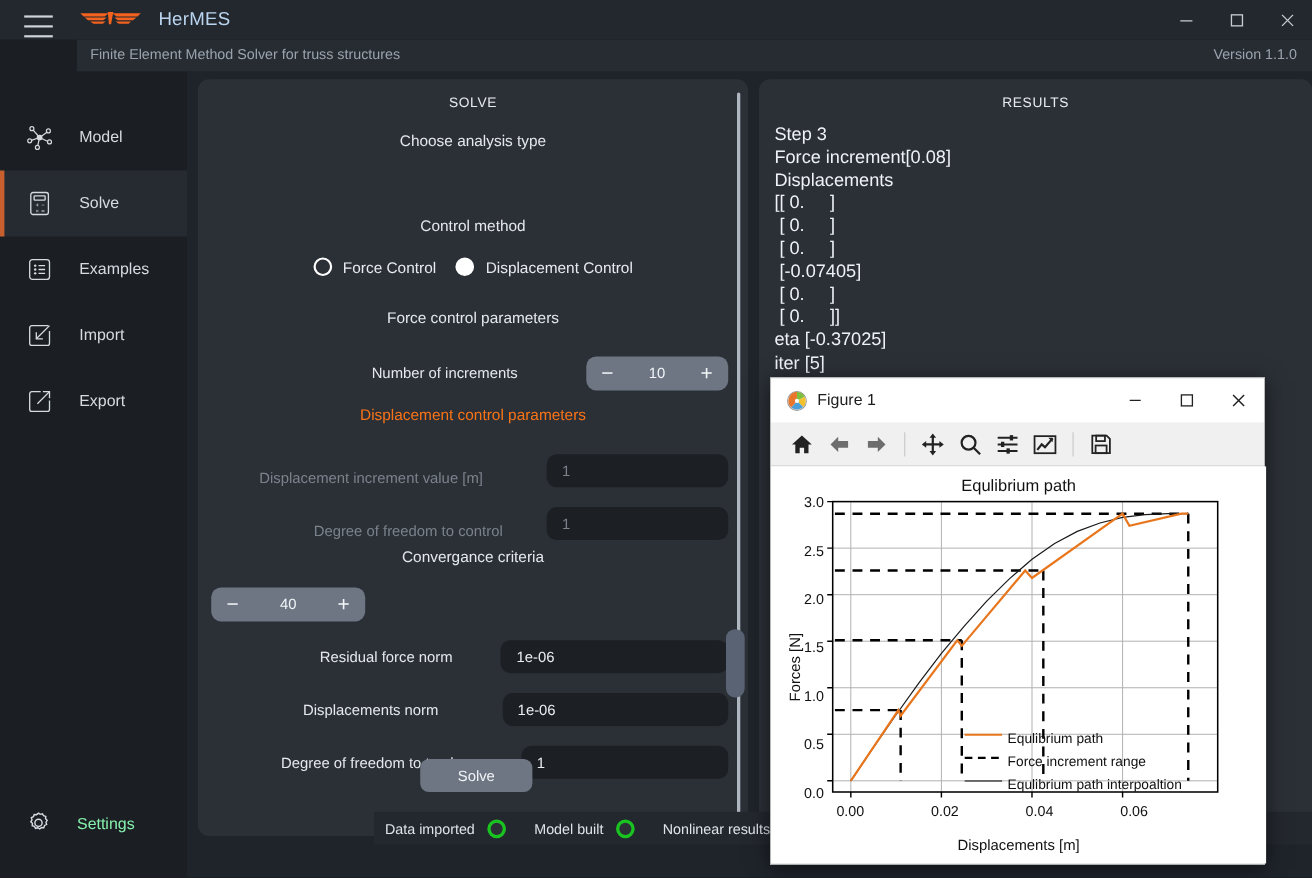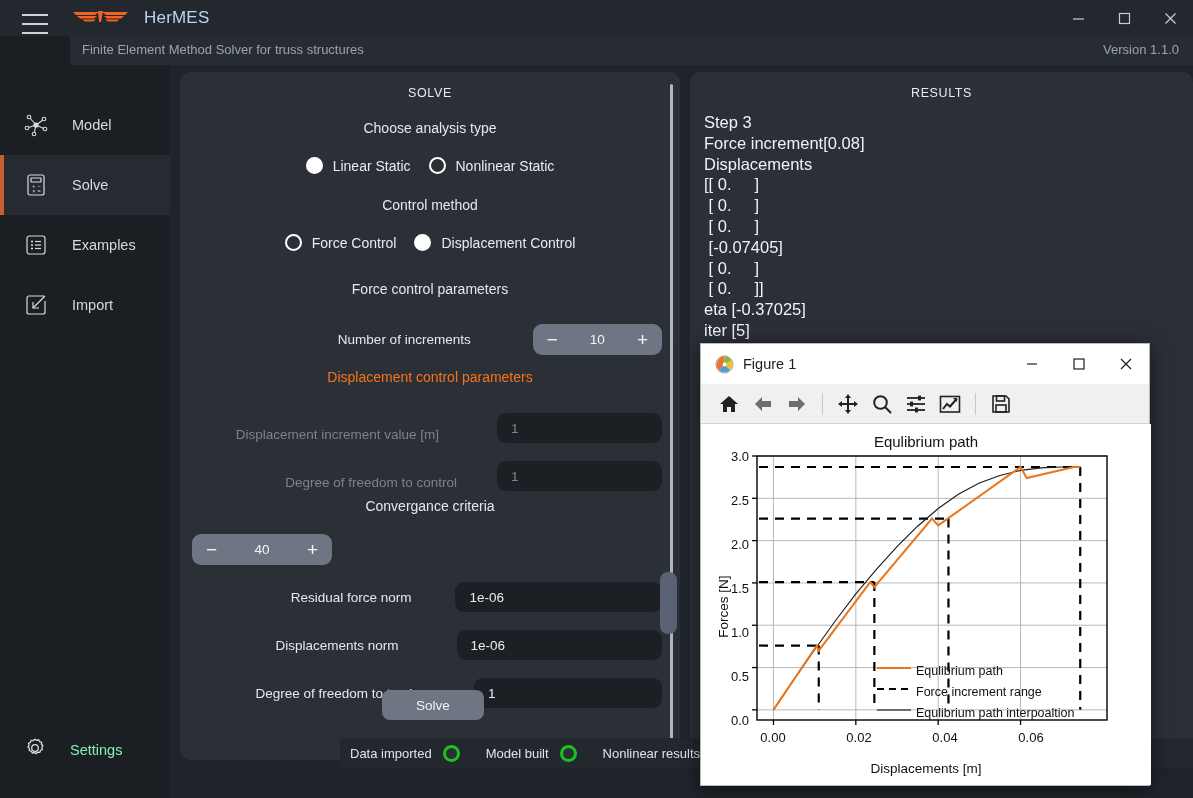--- a/index.html
+++ b/index.html
@@ -302,49 +302,49 @@
       <span class="nav-ico">
         <svg width="26" height="26" viewBox="0 0 26 26" fill="none" stroke="#d6dbe1" stroke-width="1.2">
           <path d="M21 4 H6 a2 2 0 0 0 -2 2 V20 a2 2 0 0 0 2 2 H20 a2 2 0 0 0 2 -2 V9"></path>
           <line x1="22" y1="4" x2="10" y2="16"></line>
           <polyline points="10,10 10,16 16,16"></polyline>
         </svg>
       </span>
       <span class="nav-lbl">Import</span>
     </div>
 
+    <div class="nav-item">
+      <span class="nav-ico">
+        <svg width="26" height="26" viewBox="0 0 26 26" fill="none" stroke="#d6dbe1" stroke-width="1.2">
+          <path d="M14 4 H6 a2 2 0 0 0 -2 2 V20 a2 2 0 0 0 2 2 H20 a2 2 0 0 0 2 -2 V12"></path>
+          <line x1="11" y1="15" x2="22" y2="4"></line>
+          <polyline points="16,4 22,4 22,10"></polyline>
+        </svg>
+      </span>
+      <span class="nav-lbl">Export</span>
+    </div>
 
     <div class="settings-item">
       <span class="nav-ico">
         <svg width="26" height="26" viewBox="0 0 26 26" fill="none" stroke="#d6dbe1" stroke-width="1.3">
           <circle cx="13" cy="13" r="3.3"></circle>
           <path d="M13 4.2 l1.6 1.1 2-0.5 1 1.8 2 0.6 -0.2 2.1 1.5 1.4 -1.1 1.8 0.6 2 -1.9 0.9 -0.7 2 -2.1 -0.2 -1.6 1.4 -1.8 -1.1 -2 0.5 -1 -1.8 -2 -0.6 0.2 -2.1 -1.5 -1.4 1.1 -1.8 -0.6 -2 1.9 -0.9 0.7 -2 2.1 0.2 z"></path>
         </svg>
       </span>
       <span class="nav-lbl">Settings</span>
     </div>
   </div>
 
   <div class="main">
 
     <div class="panel" id="solve-panel">
       <div class="panel-title">SOLVE</div>
 
       <div class="center-lbl" style="position:absolute;top:48px;width:100%;">Choose analysis type</div>
 
-      <div class="radio-row" style="position:absolute;top:85px;width:100%;">
-        <div class="radio on">
-          <span class="dot"></span>
-          <span class="rl">Linear Static</span>
-        </div>
-        <div class="radio">
-          <span class="dot"></span>
-          <span class="rl">Nonlinear Static</span>
-        </div>
-      </div>
 
       <div class="center-lbl" style="position:absolute;top:125px;width:100%;">Control method</div>
 
       <div class="radio-row" style="position:absolute;top:162px;width:100%;">
         <div class="radio">
           <span class="dot"></span>
           <span class="rl">Force Control</span>
         </div>
         <div class="radio on">
           <span class="dot"></span>

